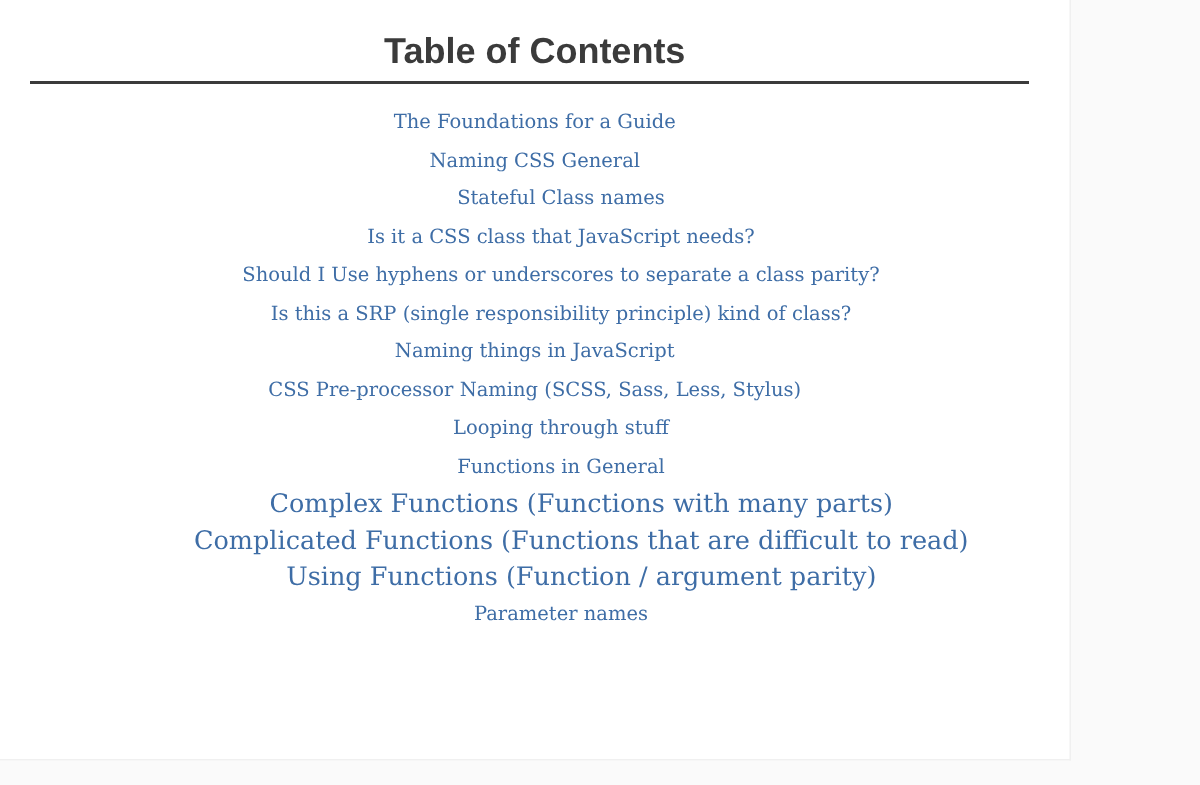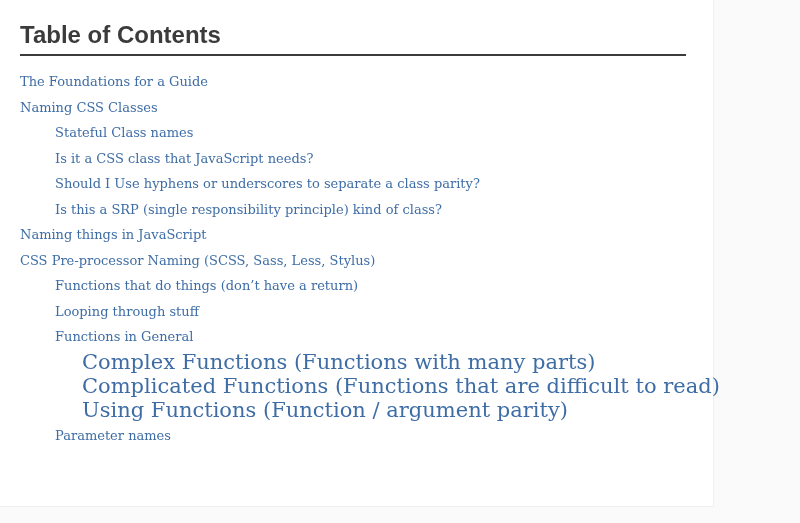--- a/index.html
+++ b/index.html
@@ -1,15 +1,15 @@
 <!DOCTYPE html>
 <html style="--link: #3e6da6; --heading: #3b3b3b; --card-bg: #ffffff; --page-bg: #fafafa; --border: #f0f0f0;"><head>
 <meta charset="utf-8">
 <style>
-  * { margin: 0; padding: 0; box-sizing: border-box; }
+  * { margin: 0; padding: 0; box-sizing: border-box; text-align: center; }
   html, body {
     width: 800px; height: 523px;
     overflow: hidden;
     background: var(--page-bg, #fafafa);
     font-family: "DejaVu Serif", serif;
   }
   .content-card {
     position: absolute;
     left: 0; top: 0;
     width: 714px; height: 507px;
@@ -35,43 +35,42 @@
   .toc-list {
     list-style: none;
     margin-top: 13px;
   }
   .toc-item {
     font-size: 13px;
     line-height: 25.5px;
     white-space: nowrap;
   }
   .toc-item.lvl1 { padding-left: 35px; }
-  .toc-item.lvl2 { padding-left: 62px; font-size: 21px; line-height: 24.3px; }
+  .toc-item.lvl2 { padding-left: 62px; font-size: 17px; line-height: 24.3px; }
   .toc-item a {
     color: var(--link, #3e6da6);
     text-decoration: none;
     cursor: pointer;
   }
 </style>
 </head>
 <body>
 
 <div class="content-card">
   <h1 class="page-title">Table of Contents</h1>
   <div class="title-divider"></div>
   <ul class="toc-list">
       <li class="toc-item lvl0"><a href="#">The Foundations for a Guide</a></li>
-      <li class="toc-item lvl0"><a href="#">Naming CSS Classes</a></li>
+      <li class="toc-item lvl0"><a href="#">Naming CSS General</a></li>
       <li class="toc-item lvl1"><a href="#">Stateful Class names</a></li>
       <li class="toc-item lvl1"><a href="#">Is it a CSS class that JavaScript needs?</a></li>
       <li class="toc-item lvl1"><a href="#">Should I Use hyphens or underscores to separate a class parity?</a></li>
       <li class="toc-item lvl1"><a href="#">Is this a SRP (single responsibility principle) kind of class?</a></li>
       <li class="toc-item lvl0"><a href="#">Naming things in JavaScript</a></li>
       <li class="toc-item lvl0"><a href="#">CSS Pre-processor Naming (SCSS, Sass, Less, Stylus)</a></li>
-      <li class="toc-item lvl1"><a href="#">Functions that do things (don’t have a return)</a></li>
       <li class="toc-item lvl1"><a href="#">Looping through stuff</a></li>
       <li class="toc-item lvl1"><a href="#">Functions in General</a></li>
       <li class="toc-item lvl2"><a href="#">Complex Functions (Functions with many parts)</a></li>
       <li class="toc-item lvl2"><a href="#">Complicated Functions (Functions that are difficult to read)</a></li>
       <li class="toc-item lvl2"><a href="#">Using Functions (Function / argument parity)</a></li>
       <li class="toc-item lvl1"><a href="#">Parameter names</a></li>
     </ul>
 </div>
 
 </body></html>

